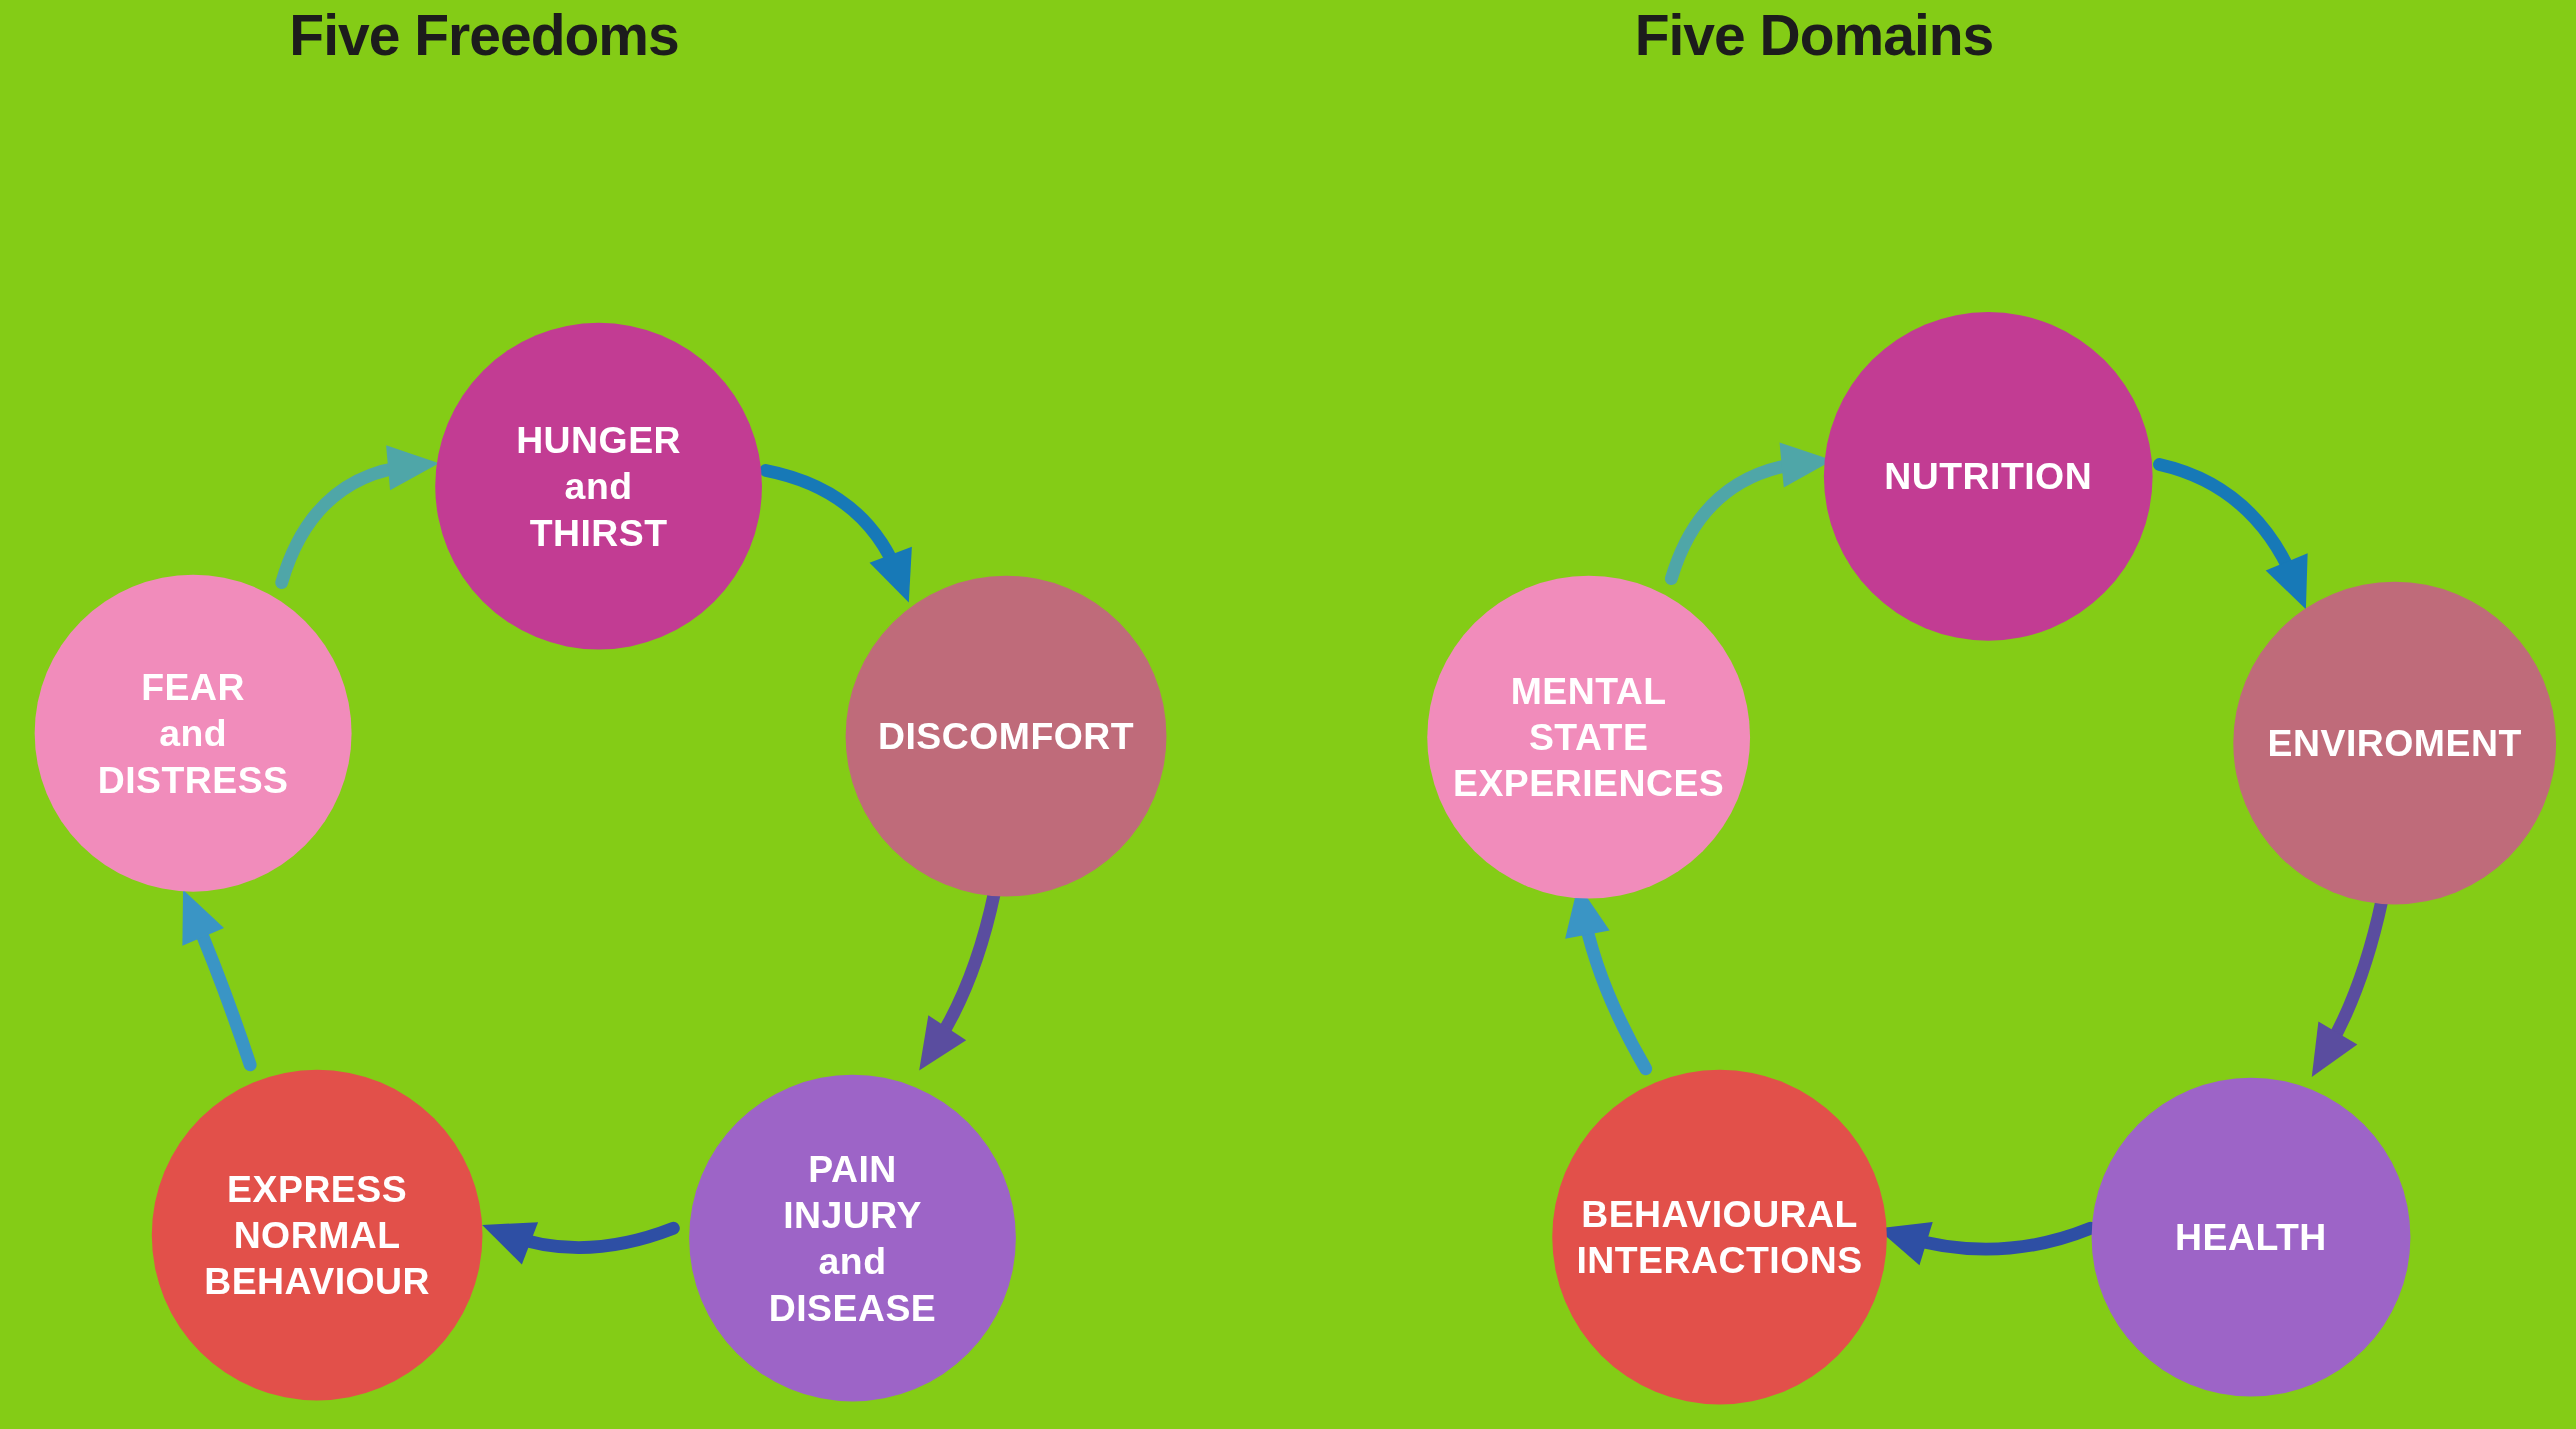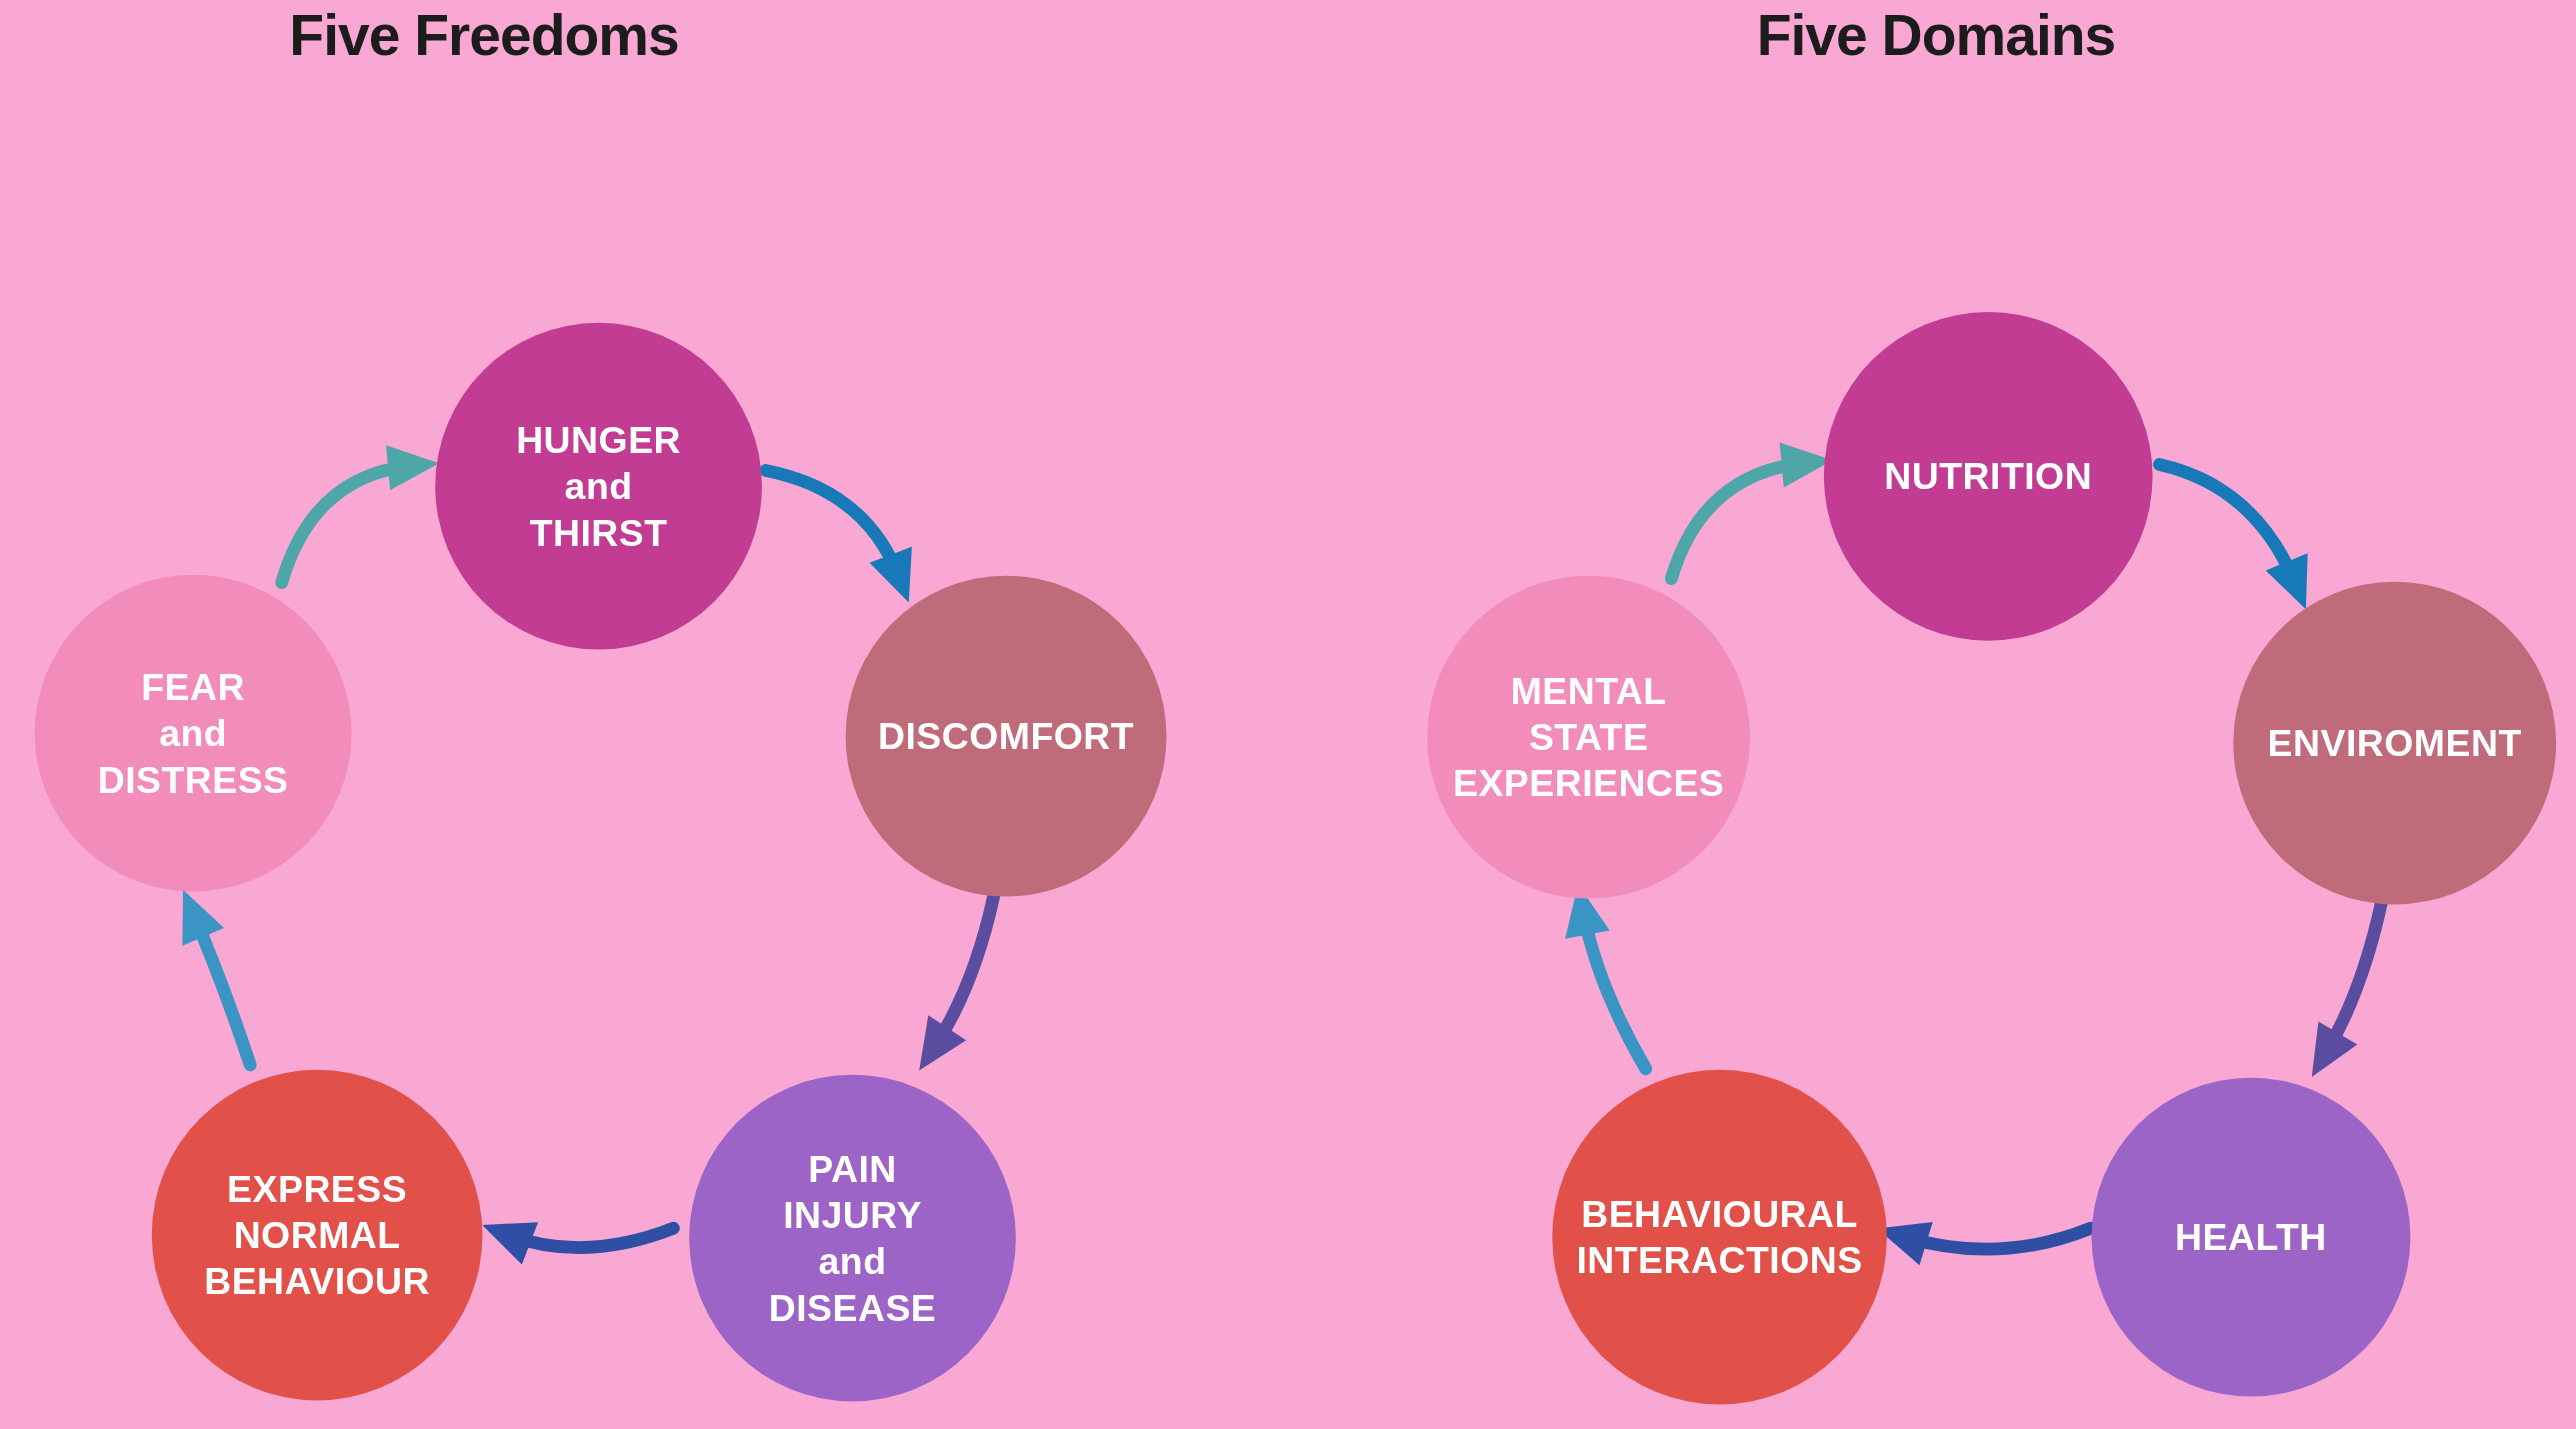--- a/index.html
+++ b/index.html
@@ -1,30 +1,30 @@
 <!DOCTYPE html>
 <html><head>
 <meta charset="utf-8">
 <style>
   html, body { margin: 0; padding: 0; background: #ffffff; }
   body { width: 2576px; height: 1429px; font-family: "Liberation Sans", sans-serif; }
-  .canvas { position: relative; width: 2576px; height: 1429px; background: #f9a8d4; overflow: hidden; }
+  .canvas { position: relative; width: 2576px; height: 1429px; background: #84cc16; overflow: hidden; }
   .title {
     position: absolute;
     top: 2px;
     margin: 0;
     transform: translateX(-50%);
     font-size: 57px;
     font-weight: 700;
     letter-spacing: -1px;
     color: #1c1c1c;
     white-space: nowrap;
   }
   .t1 { left: 484px; }
-  .t2 { left: 1936px; }
+  .t2 { left: 1814px; }
   svg.fig { position: absolute; left: 0; top: 0; width: 2576px; height: 1429px; display: block; }
   svg.fig text {
     font-family: "Liberation Sans", sans-serif;
     font-size: 38px;
     font-weight: 700;
     fill: #ffffff;
     letter-spacing: 0.5px;
   }
 </style>
 </head>

